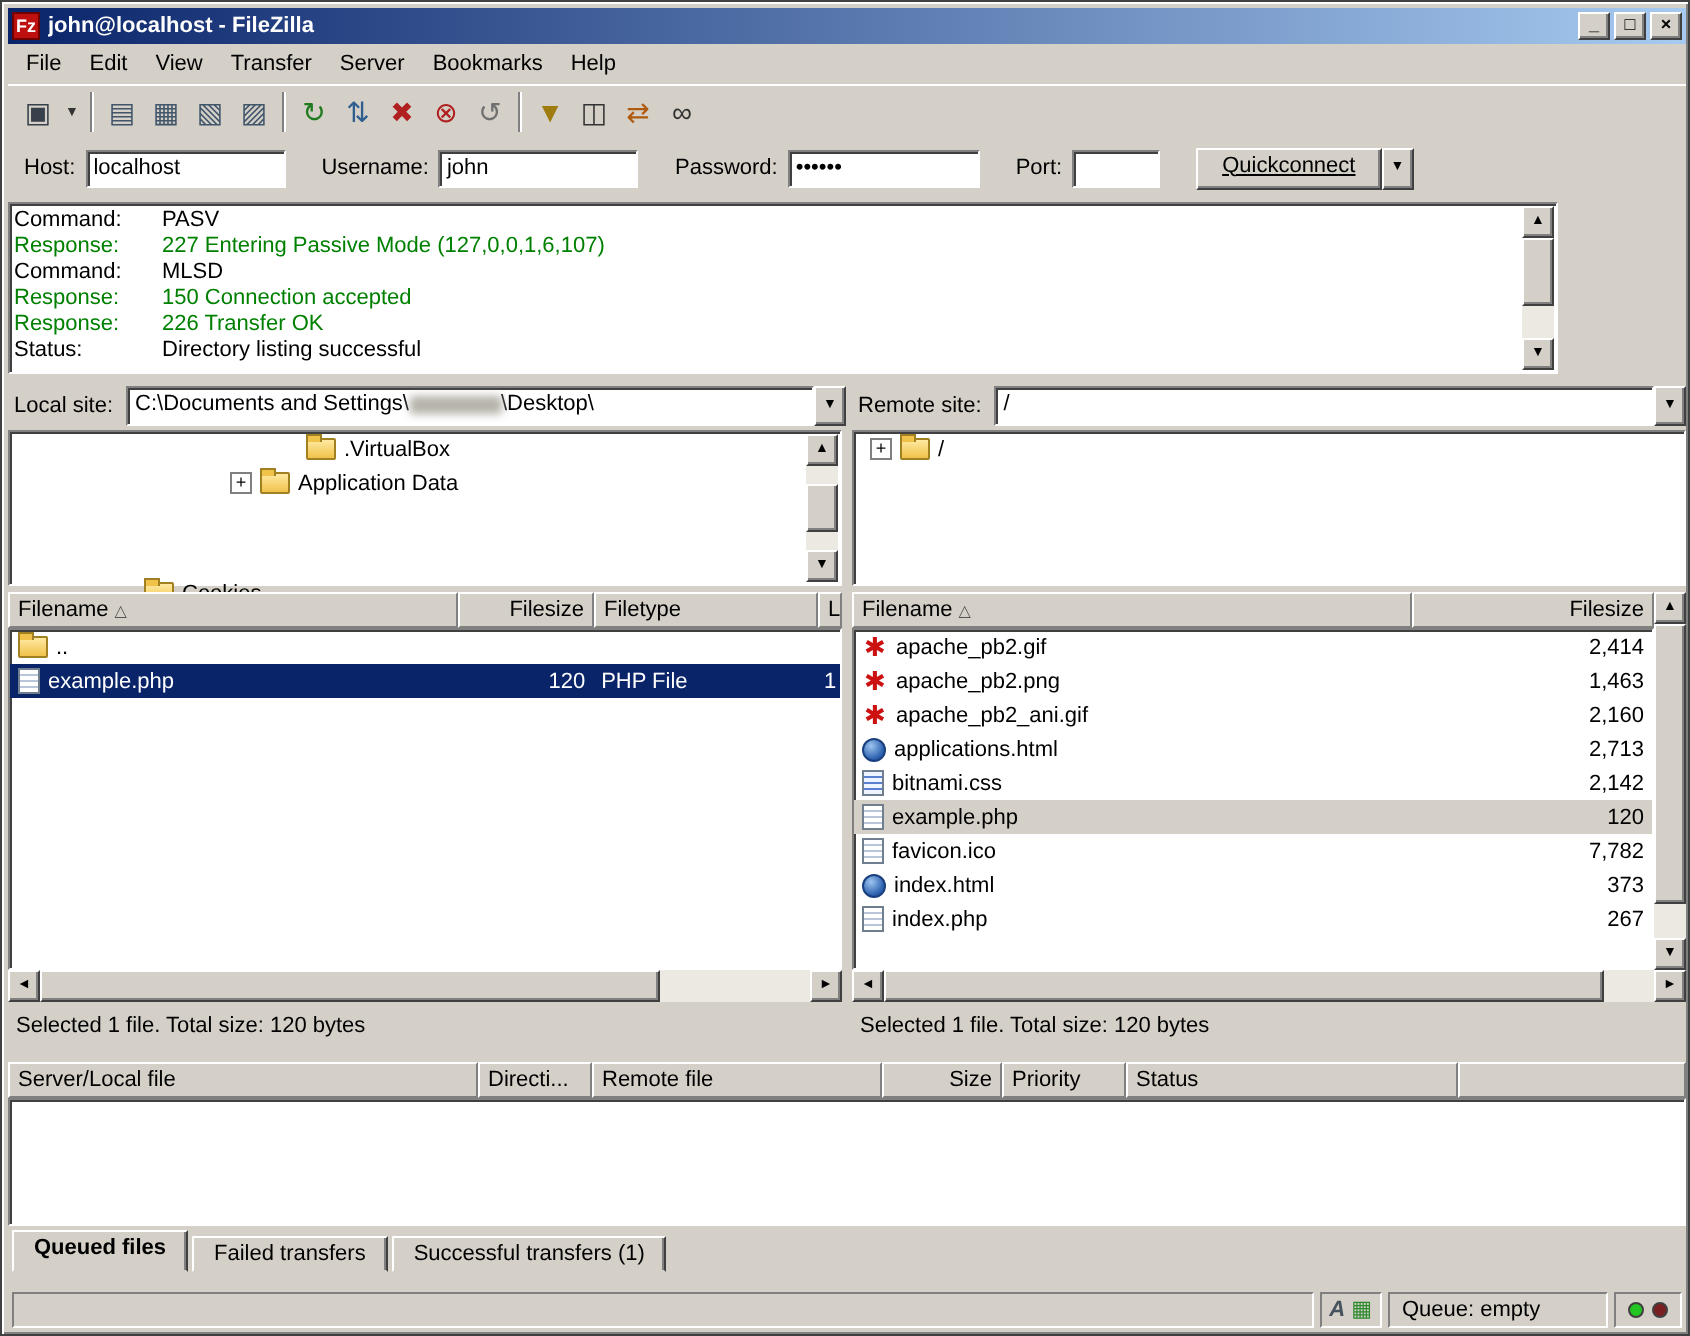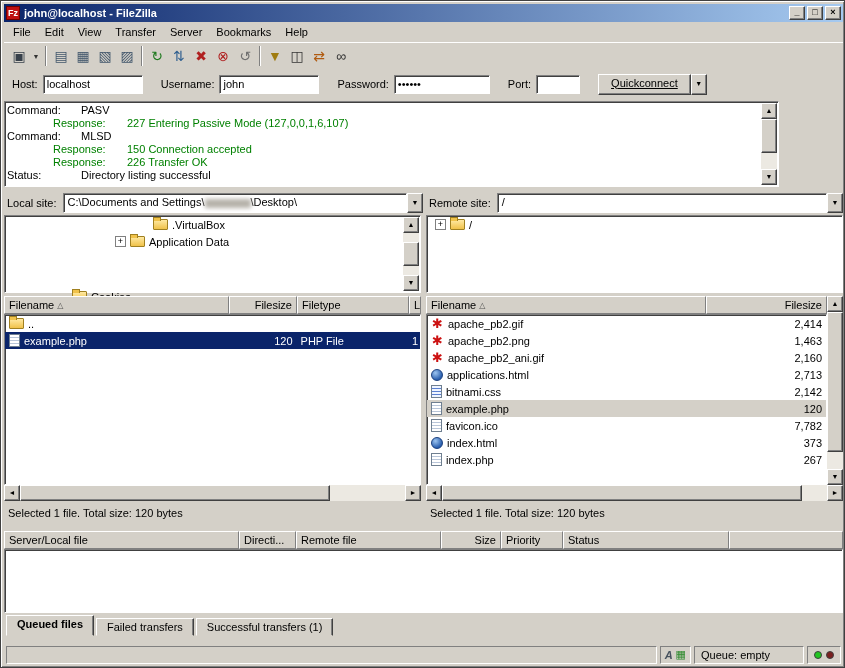--- a/index.html
+++ b/index.html
@@ -46,21 +46,21 @@
   .qlabel { margin-right:5px; }
   .qfield { height:19px; padding:2px 3px; margin-right:18px; white-space:nowrap; overflow:hidden; }
   .qc-btn { height:21px; padding:2px 12px; text-decoration:underline; }
   .qc-arrow { width:16px; height:21px; font-size:7px; line-height:18px; text-align:center; }
 
   
   .log { left:3px; top:100px; width:775px; height:86px; }
   .log-inner { position:absolute; left:2px; top:2px; right:18px; bottom:2px; overflow:hidden; }
   .log-line { height:13px; white-space:nowrap; }
   .log-label { display:inline-block; width:74px; }
-  .lc-black { color:#000000; } .lc-green { color:#008000;padding-left:46px; }
+  .lc-black { color:#000000; } .lc-green { color:#008000; }
 
   
   .sbtn { position:absolute; width:16px; height:16px; font-size:7px; line-height:14px; text-align:center; color:#000; }
   .strack { position:absolute; background:#ece9e2; }
   .sthumb { position:absolute; }
 
   
   .siterow { height:22px; display:flex; align-items:center; }
   .combo { flex:1; display:flex; height:20px; }
   .combo-val { flex:1; background:#fff; border:1px solid; border-color:#808080 #ffffff #ffffff #808080;

